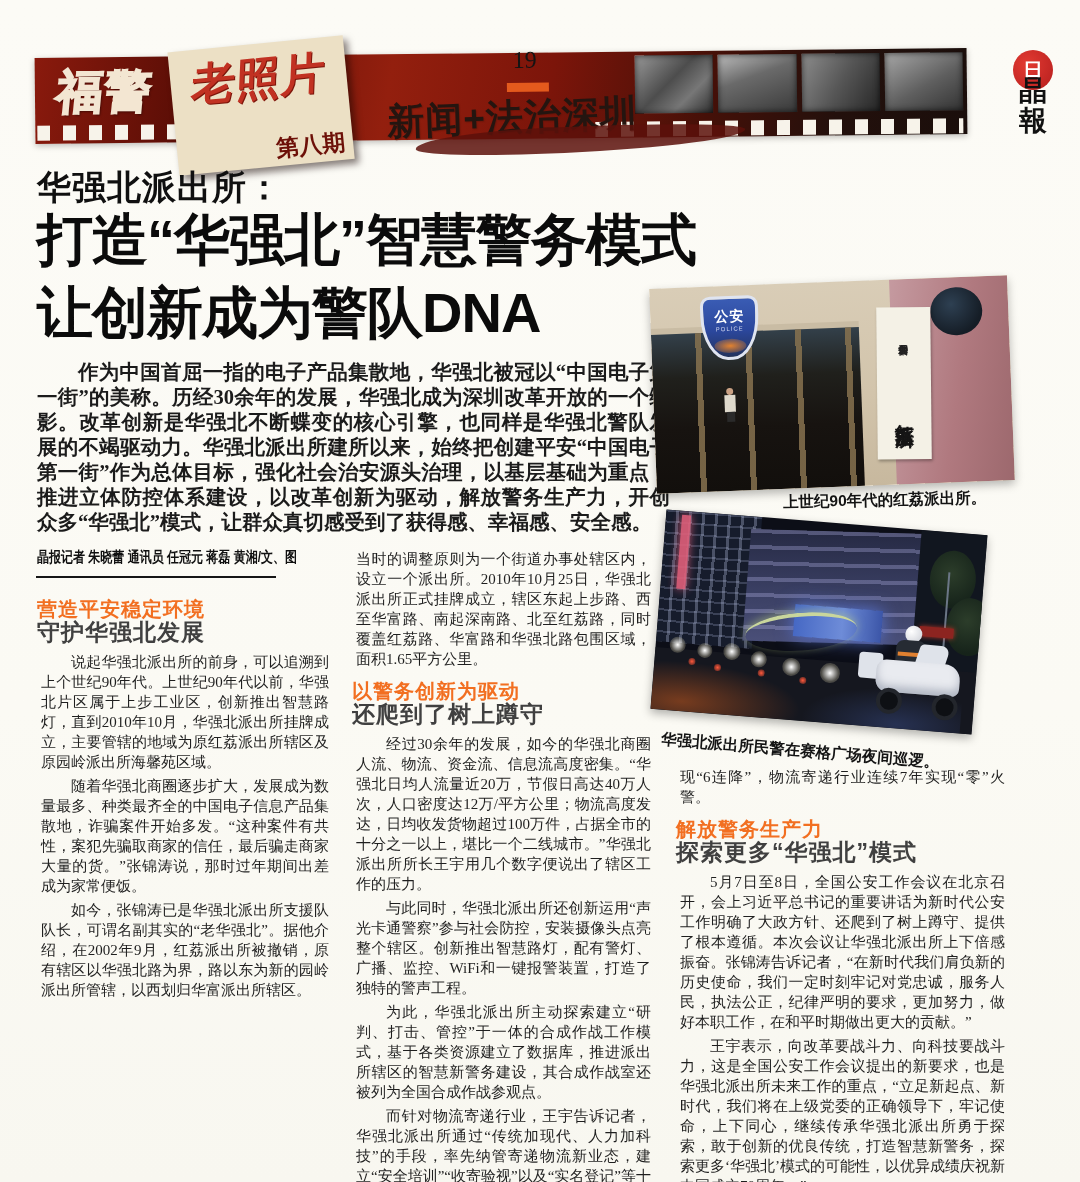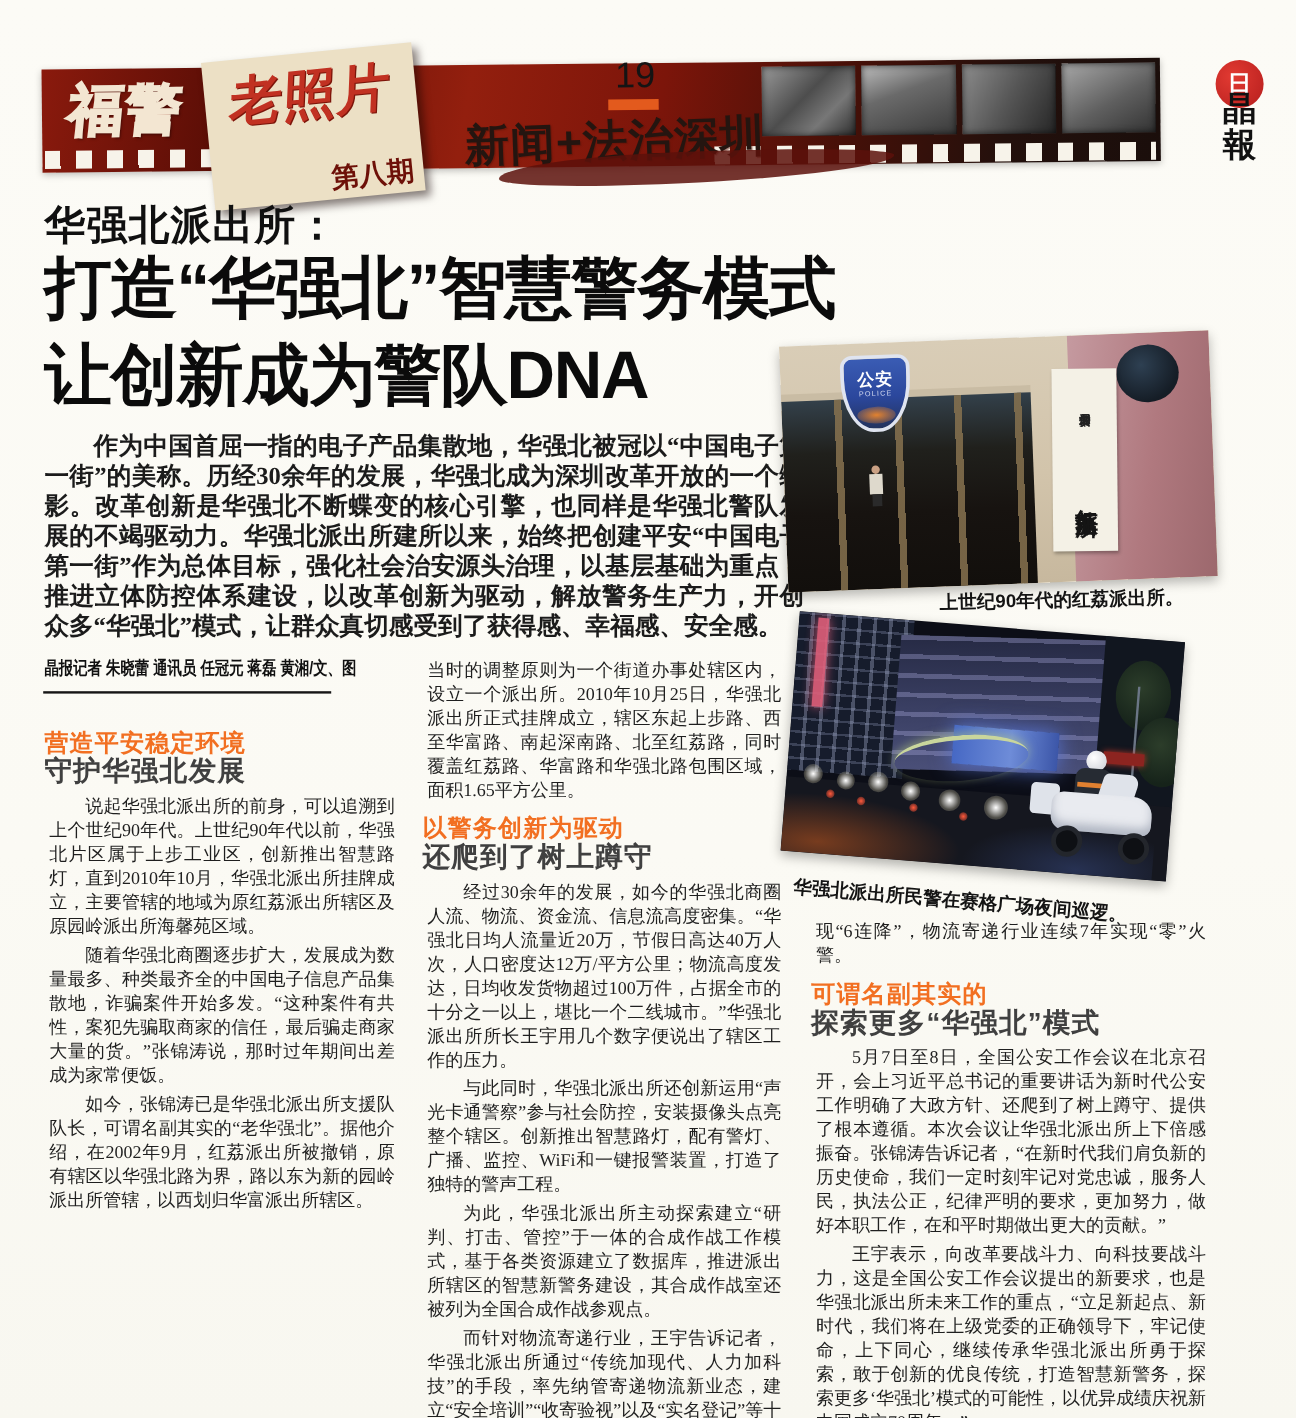--- a/index.html
+++ b/index.html
@@ -20,22 +20,22 @@
   .spr-left{left:2px;bottom:3px;width:300px;}
   .spr-right{left:560px;bottom:1px;width:368px;}
   .banner-series{position:absolute;left:22px;top:4px;font-size:46px;font-weight:900;
     color:#8c1a0c;-webkit-text-stroke:2px #f3e6d2;text-shadow:2px 2px 2px rgba(40,5,2,.6);
     transform:skewX(-6deg);letter-spacing:2px;}
   .polaroid{position:absolute;left:138px;top:-12px;width:168px;height:112px;background:#ece0c5;
     transform:rotate(-5deg);box-shadow:4px 5px 7px rgba(20,4,2,.5);padding:6px 4px;}
   .polaroid-title{font-size:44px;font-weight:900;color:#c13122;transform:skewX(-8deg);
     text-shadow:1px 1px 0 #7c150a;letter-spacing:1px;text-align:center;}
   .polaroid-issue{position:absolute;right:8px;bottom:2px;font-size:23px;font-weight:900;color:#6d1008;}
-  .banner-page-num{position:absolute;left:478px;top:-6px;font-size:30px;color:#141414;
-    font-family:Liberation Sans, sans-serif;}
+  .banner-page-num{position:absolute;left:478px;top:-6px;font-size:24px;color:#141414;
+    font-family:Liberation Serif, serif;}
   .banner-page-bar{position:absolute;left:472px;top:30px;width:42px;height:9px;background:#e35a1d;}
   .banner-section{position:absolute;left:352px;top:40px;font-size:37px;font-weight:900;color:#241510;
     transform:rotate(-1.5deg);letter-spacing:1px;text-shadow:1px 1px 1px rgba(90,20,8,.5);}
   .filmstrip{position:absolute;left:600px;top:4px;width:328px;height:58px;display:flex;gap:5px;}
   .film-photo{flex:1;background:linear-gradient(135deg,#9a9a9a 0%,#4d4d4d 45%,#777 70%,#2e2e2e 100%);
     box-shadow:inset 0 0 6px rgba(0,0,0,.7);}
   .film-photo.f2{background:linear-gradient(160deg,#bdbdbd 0%,#6a6a6a 40%,#3a3a3a 100%);}
   .film-photo.f3{background:linear-gradient(120deg,#8d8d8d 0%,#565656 50%,#262626 100%);}
   .film-photo.f4{background:linear-gradient(150deg,#a8a8a8 0%,#5f5f5f 55%,#333 100%);}
   .brush-blob{position:absolute;left:380px;bottom:-14px;width:330px;height:26px;background:#5c100a;
@@ -65,21 +65,21 @@
   .col{font-family:"Liberation Serif","DejaVu Serif",serif;font-size:15px;line-height:20px;
     text-align:justify;color:#1f1f1f;}
   .col1{left:37px;top:593px;width:296px;}
   .col2{left:352px;top:545px;width:303px;}
   .col3{left:676px;top:763px;width:333px;}
   .col p{margin:4px;text-indent:2em;}
   .col p.noindent{text-indent:0;}
   .sec-head{font-family:"Liberation Sans","DejaVu Sans",sans-serif;margin:12px 0 10px;}
   .sec-head .orange{font-size:20px;font-weight:900;color:#f26f21;letter-spacing:1px;}
   .sec-head .black{font-size:23px;font-weight:900;color:#404040;margin-top:3px;letter-spacing:1px;}
-  .col1 .sec-head{margin-top:17px;font-family:Liberation Serif, serif;}
+  .col1 .sec-head{margin-top:6px;}
 
   
   .photo1{left:653px;top:282px;width:358px;height:205px;transform:rotate(-2.2deg);
     background:linear-gradient(180deg,#d9cdb7 0%,#d2c4ab 55%,#c7b89e 100%);
     box-shadow:0 4px 10px rgba(0,0,0,.28);overflow:hidden;}
   .p1-wall{position:absolute;right:0;top:0;width:118px;height:100%;
     background:linear-gradient(100deg,#c59aa0 0%,#b0797f 55%,#9c686d 100%);}
   .p1-emblem{position:absolute;right:26px;top:10px;width:52px;height:48px;border-radius:50%;
     background:radial-gradient(circle at 40% 35%,#2e4052,#151d26 70%);}
   .p1-entry{position:absolute;left:0;top:46px;width:208px;height:159px;
@@ -284,20 +284,20 @@
       <p>经过30余年的发展，如今的华强北商圈人流、物流、资金流、信息流高度密集。“华强北日均人流量近20万，节假日高达40万人次，人口密度达12万/平方公里；物流高度发达，日均收发货物超过100万件，占据全市的十分之一以上，堪比一个二线城市。”华强北派出所所长王宇用几个数字便说出了辖区工作的压力。</p>
       <p>与此同时，华强北派出所还创新运用“声光卡通警察”参与社会防控，安装摄像头点亮整个辖区。创新推出智慧路灯，配有警灯、广播、监控、WiFi和一键报警装置，打造了独特的警声工程。</p>
       <p>为此，华强北派出所主动探索建立“研判、打击、管控”于一体的合成作战工作模式，基于各类资源建立了数据库，推进派出所辖区的智慧新警务建设，其合成作战室还被列为全国合成作战参观点。</p>
       <p>而针对物流寄递行业，王宇告诉记者，华强北派出所通过“传统加现代、人力加科技”的手段，率先纳管寄递物流新业态，建立“安全培训”“收寄验视”以及“实名登记”等十二项措施，形成纳管物流业的“华强北模式”，得到各级领导肯定和大力推广。近年来，华强北派出所严格落实“四个百分百”要求，2012年至今，寄递物流从业人员内部监守自盗和职务侵占案件实</p>
     </div>
 </div>
 
 <div class="abs col col3">
   <p class="noindent">现“6连降”，物流寄递行业连续7年实现“零”火警。</p>
   <div class="sec-head">
-    <div class="orange">可谓名副其实的</div>
+    <div class="orange">解放警务生产力</div>
     <div class="black">探索更多“华强北”模式</div>
   </div>
   <div>
       <p>5月7日至8日，全国公安工作会议在北京召开，会上习近平总书记的重要讲话为新时代公安工作明确了大政方针、还爬到了树上蹲守、提供了根本遵循。本次会议让华强北派出所上下倍感振奋。张锦涛告诉记者，“在新时代我们肩负新的历史使命，我们一定时刻牢记对党忠诚，服务人民，执法公正，纪律严明的要求，更加努力，做好本职工作，在和平时期做出更大的贡献。”</p>
       <p>王宇表示，向改革要战斗力、向科技要战斗力，这是全国公安工作会议提出的新要求，也是华强北派出所未来工作的重点，“立足新起点、新时代，我们将在上级党委的正确领导下，牢记使命，上下同心，继续传承华强北派出所勇于探索，敢于创新的优良传统，打造智慧新警务，探索更多‘华强北’模式的可能性，以优异成绩庆祝新中国成立70周年。”</p>
     </div>
 </div>
 
 </body></html>

